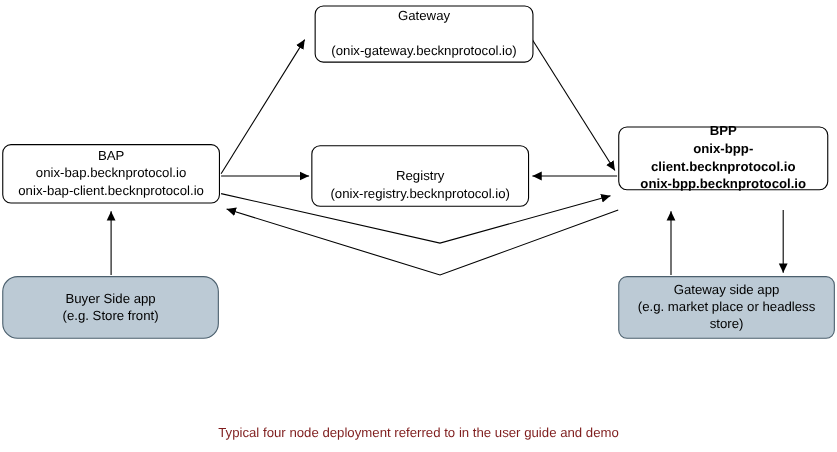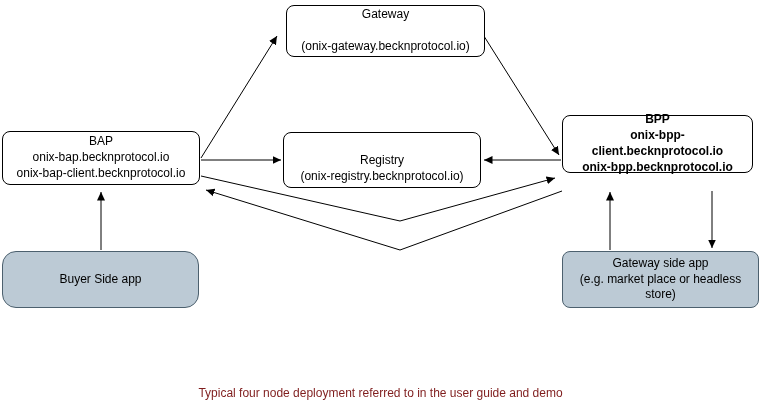--- a/index.html
+++ b/index.html
@@ -97,20 +97,21 @@
   </div>
 
   <div class="node" style="left:562px; top:115px; width:191px; height:58px;font-weight:bold;">
     <div>BPP</div>
     <div>onix-bpp-client.becknprotocol.io</div>
     <div>onix-bpp.becknprotocol.io</div>
   </div>
 
   <div class="node app" style="left:2px; top:251px; width:197px; height:57px;border-radius:14px;">
     <div>Buyer Side app</div>
+    <div>(e.g. Store front)</div>
   </div>
 
   <div class="node app" style="left:562px; top:251px; width:197px; height:57px;">
     <div>Gateway side app</div>
     <div>(e.g. market place or headless store)</div>
   </div>
 
   <div class="caption">Typical four node deployment referred to in the user guide and demo</div>
 
 </div>

